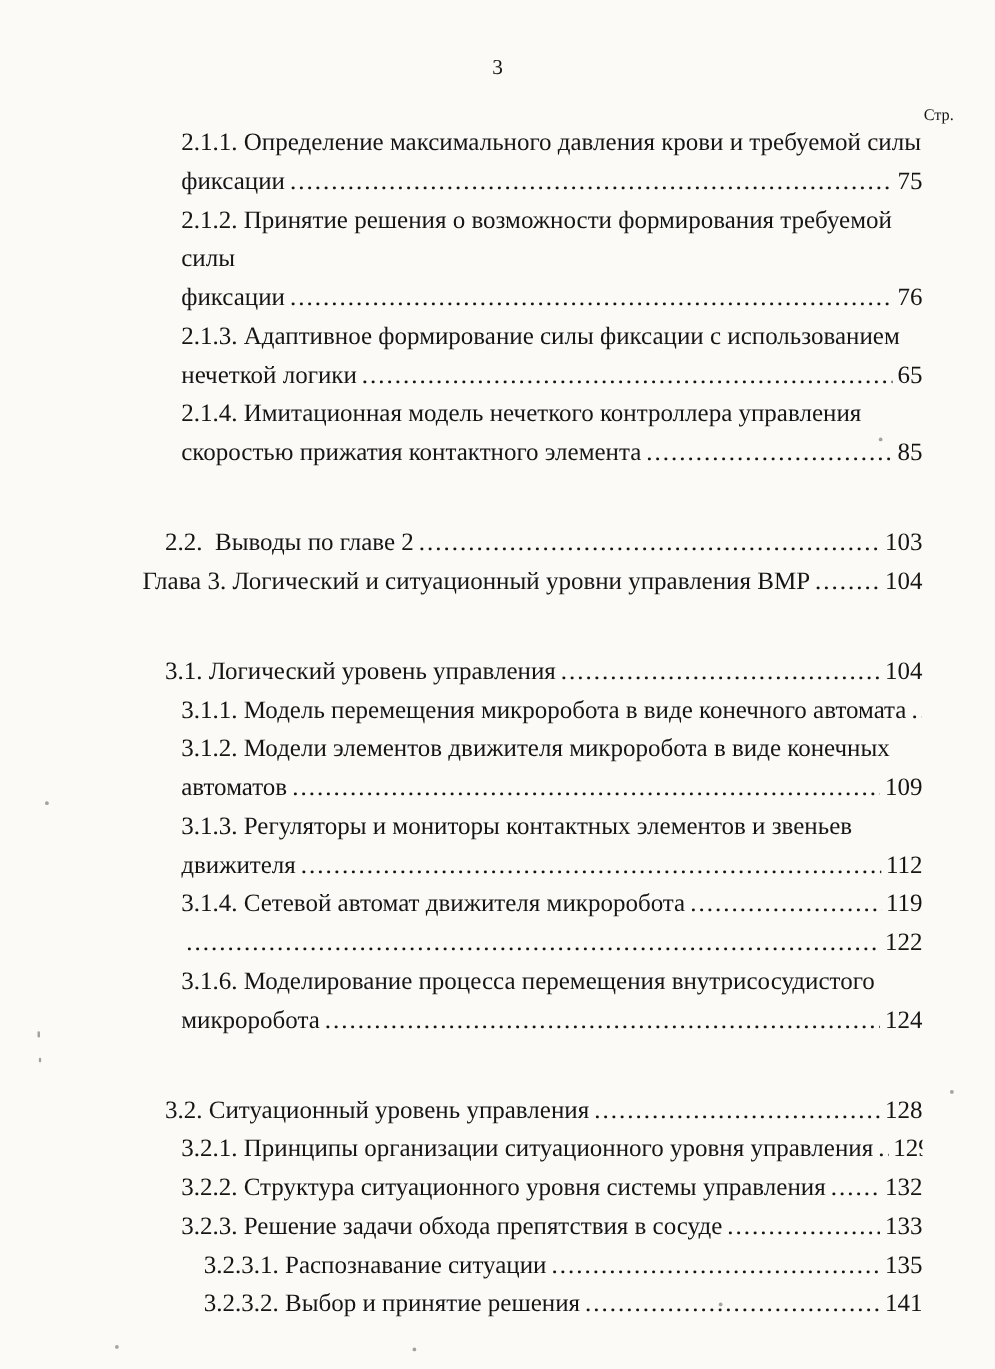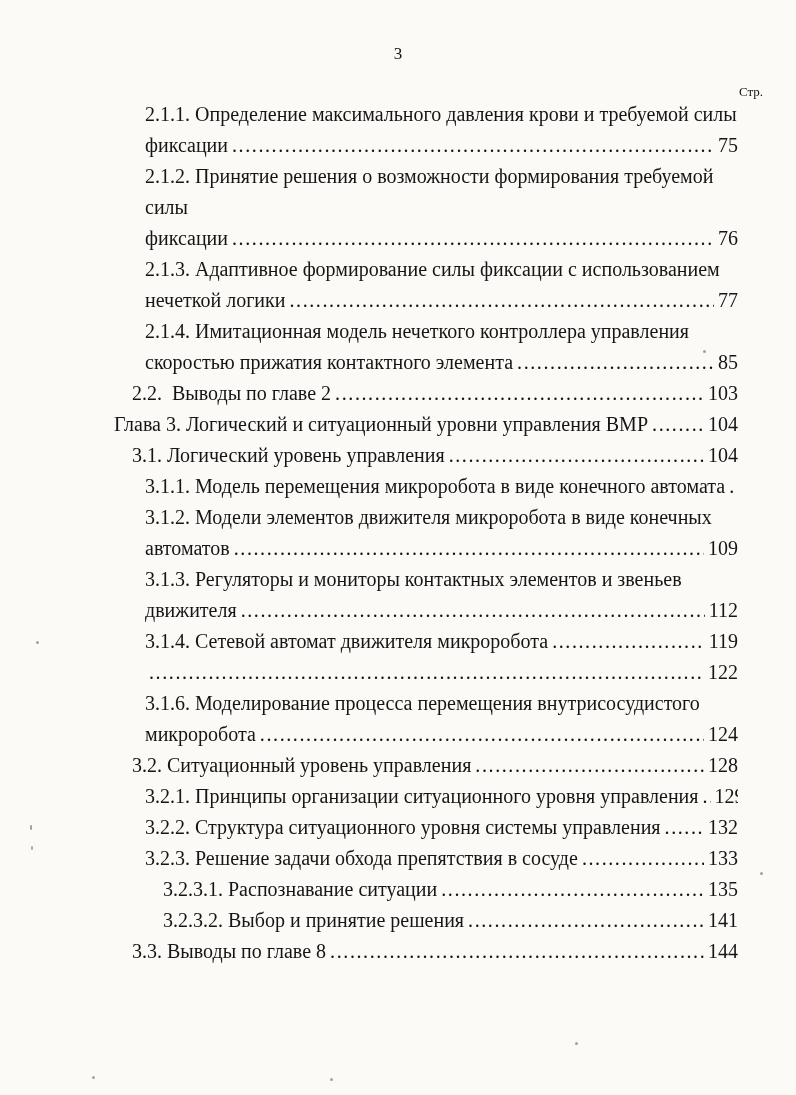--- a/index.html
+++ b/index.html
@@ -34,21 +34,21 @@
   .toc {
     position: absolute;
     top: 99px;
     left: 114px;
     right: 58px;
     font-size: 20px;
     line-height: 31px;
   }
   .entry { }
   .entry.ind-0 { padding-left: 0; }
-  .entry.ind-1 { padding-left: 18px; }
+  .entry.ind-1 { padding-left: 18px; margin-top: 41px; }
   .entry.ind-2 { padding-left: 31px; }
   .entry.ind-3 { padding-left: 49px; font-family: Liberation Serif, serif; }
   .line { overflow: hidden; }
   .line.last { display: flex; align-items: flex-start; }
   .line.last .text { white-space: pre; flex: 0 0 auto; }
   .dots {
     flex: 1 1 auto;
     overflow: hidden;
     white-space: nowrap;
     margin: 0 3px 0 4px;
@@ -98,21 +98,21 @@
           <span class="text">фиксации</span>
           <span class="dots"></span>
           <span class="pg">76</span>
         </div>
       </div>
       <div class="entry ind-2">
         <div class="line"><span class="text">2.1.3.  Адаптивное формирование силы фиксации с использованием</span></div>
         <div class="line last">
           <span class="text">нечеткой логики</span>
           <span class="dots"></span>
-          <span class="pg">77</span>
+          <span class="pg">65</span>
         </div>
       </div>
       <div class="entry ind-2">
         <div class="line"><span class="text">2.1.4.  Имитационная модель нечеткого контроллера управления</span></div>
         <div class="line last">
           <span class="text">скоростью прижатия контактного элемента</span>
           <span class="dots"></span>
           <span class="pg">85</span>
         </div>
       </div>

